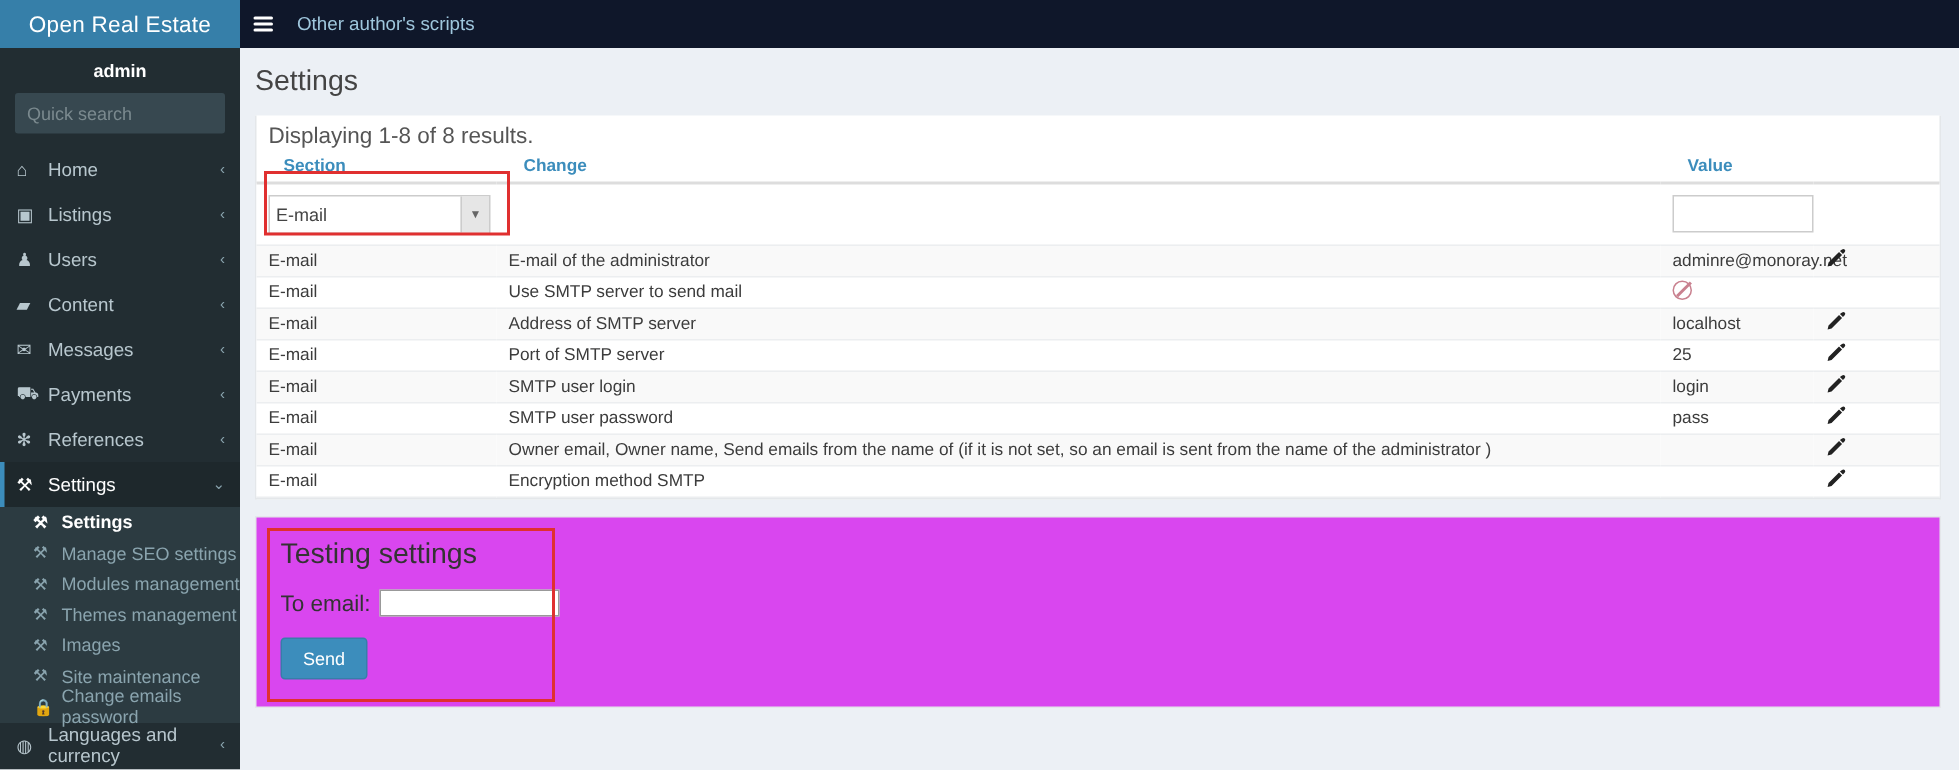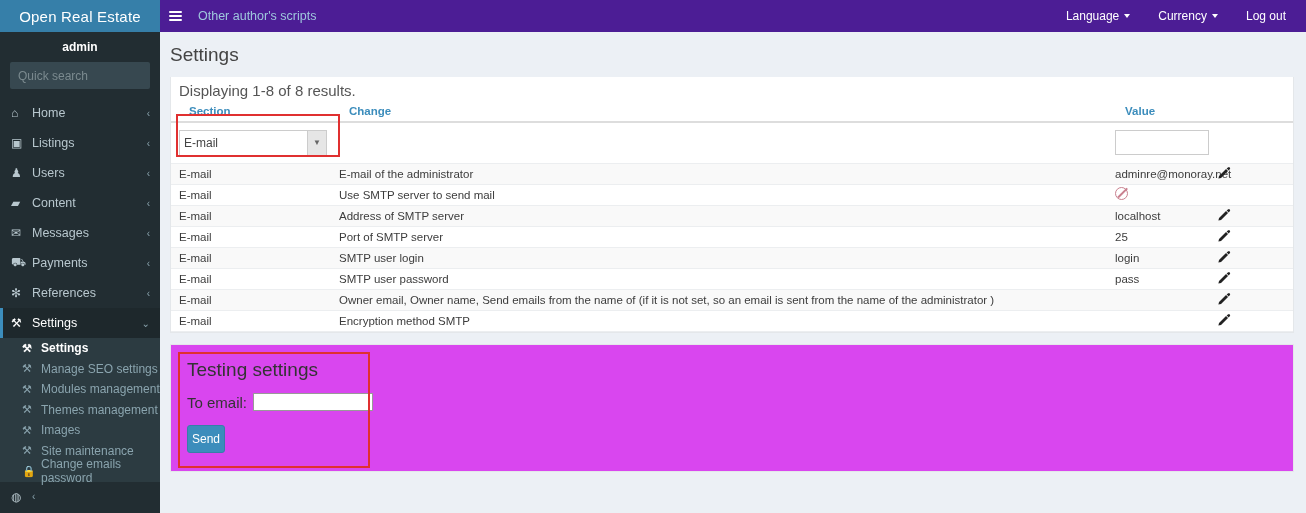--- a/index.html
+++ b/index.html
@@ -15,21 +15,21 @@
   #app { position: relative; width: 1306px; height: 476px; }
 
   
   .topbar { position: absolute; top:0; left:0; width:1306px; height:32px; display:flex; }
   .logo {
     width:160px; height:32px; background:#367fa9; color:#fff;
     display:flex; align-items:center; justify-content:center;
     font-size:15px; font-weight:400; letter-spacing:.2px;
   }
   .navbar {
-    flex:1; height:32px; background:#4c1d95; display:flex; align-items:center;
+    flex:1; height:32px; background:#0f172a; display:flex; align-items:center;
     padding:0 6px 0 0;
   }
   .ham {
     width:30px; height:32px; display:flex; align-items:center; justify-content:center;
     color:#fff; font-size:14px; cursor:pointer;
   }
   .ham-glyph { display:inline-block; width:13px; }
   .ham-glyph i { display:block; height:2px; background:#fff; margin:2px 0; border-radius:1px; }
   .breadcrumb-txt { color:#9fc7dd; font-size:12.5px; margin-left:8px; }
   .nav-right { margin-left:auto; display:flex; align-items:center; gap:0px; }
@@ -136,21 +136,21 @@
   }
   .test-panel h2 { margin:0 0 12px 0; font-size:19px; font-weight:400; color:#333; }
   .form-row { display:flex; align-items:center; margin-bottom:14px; }
   .form-row label { font-size:15px; color:#333; margin-right:6px; }
   .form-row input {
     width:120px; height:18px; border:1px solid #999; font-size:12px; padding:1px 3px;
     font-family:"Liberation Sans", sans-serif; outline:none;
   }
   .btn-send {
     background:#3c8dbc; border:1px solid #367fa9; color:#fff; font-size:12px;
-    padding:6px 4px; border-radius:3px; cursor:pointer;
+    padding:6px 14px; border-radius:3px; cursor:pointer;
     font-family:"Liberation Sans", sans-serif;
   }
 
   
   .redbox { position:absolute; border:2px solid #e03030; pointer-events:none; z-index:40; }
   #redbox-filter { left:176px; top:114px; width:164px; height:43px; }
   #redbox-test { left:178px; top:352px; width:192px; height:116px; }
 </style>
 </head>
 <body>
@@ -161,31 +161,20 @@
     <div class="logo">Open Real Estate</div>
     <div class="navbar">
       <div class="ham">
         <span class="ham-glyph">
             <i></i>
             <i></i>
             <i></i>
           </span>
       </div>
       <span class="breadcrumb-txt">Other author's scripts</span>
-      <div class="nav-right">
-        <a href="#">
-            <span>Language</span>
-            <span class="caret"></span>
-          </a>
-        <a href="#">
-            <span>Currency</span>
-            <span class="caret"></span>
-          </a>
-        <a href="#">Log out</a>
-      </div>
     </div>
   </div>
 
   <div class="sidebar">
     <div class="user-panel">admin</div>
     <div class="search-wrap">
       <div class="search-box">
         <input type="text" placeholder="Quick search" style="">
 
       </div>
@@ -259,20 +248,21 @@
           <span>Site maintenance</span>
         </div>
         <div class="smi">
           <span class="ic">🔒</span>
           <span>Change emails password</span>
         </div>
       </div>
 
       <div class="mi">
         <span class="ic">◍</span>
+        <span class="lbl">Languages and currency</span>
         <span class="arr">‹</span>
       </div>
     </div>
   </div>
 
   <div class="content">
 
     <div class="page-head">
       <h1>Settings</h1>
     </div>

